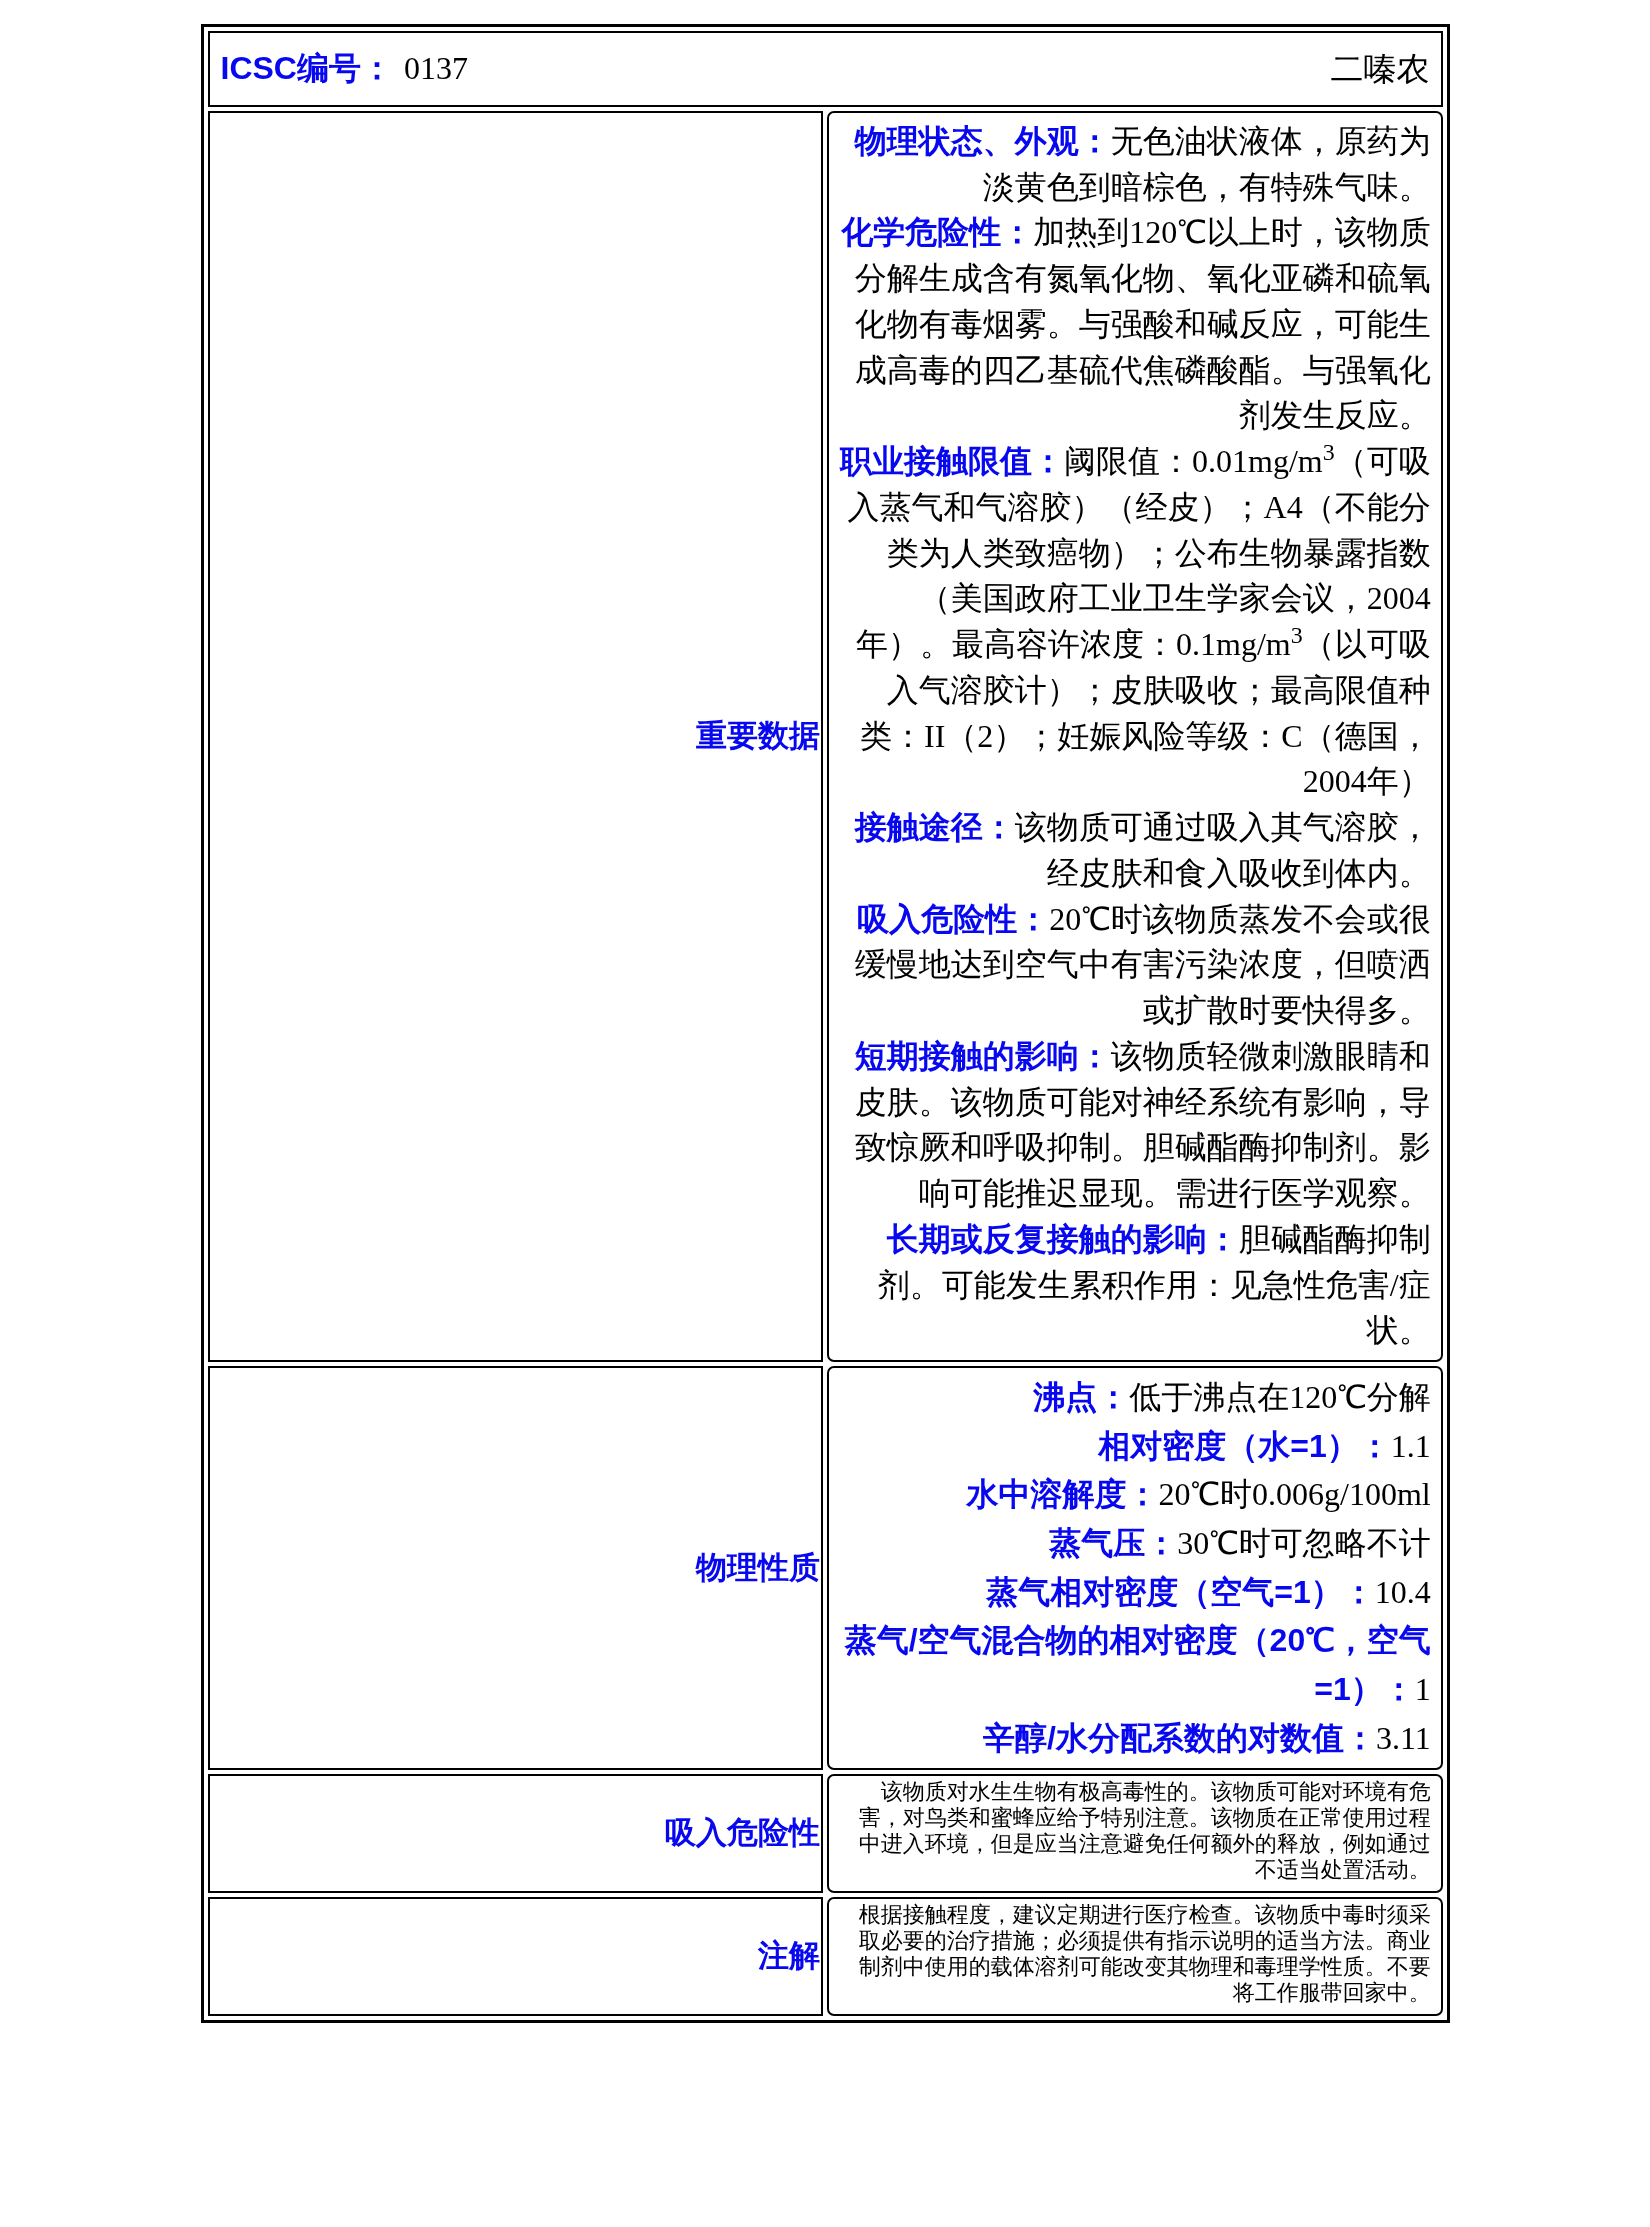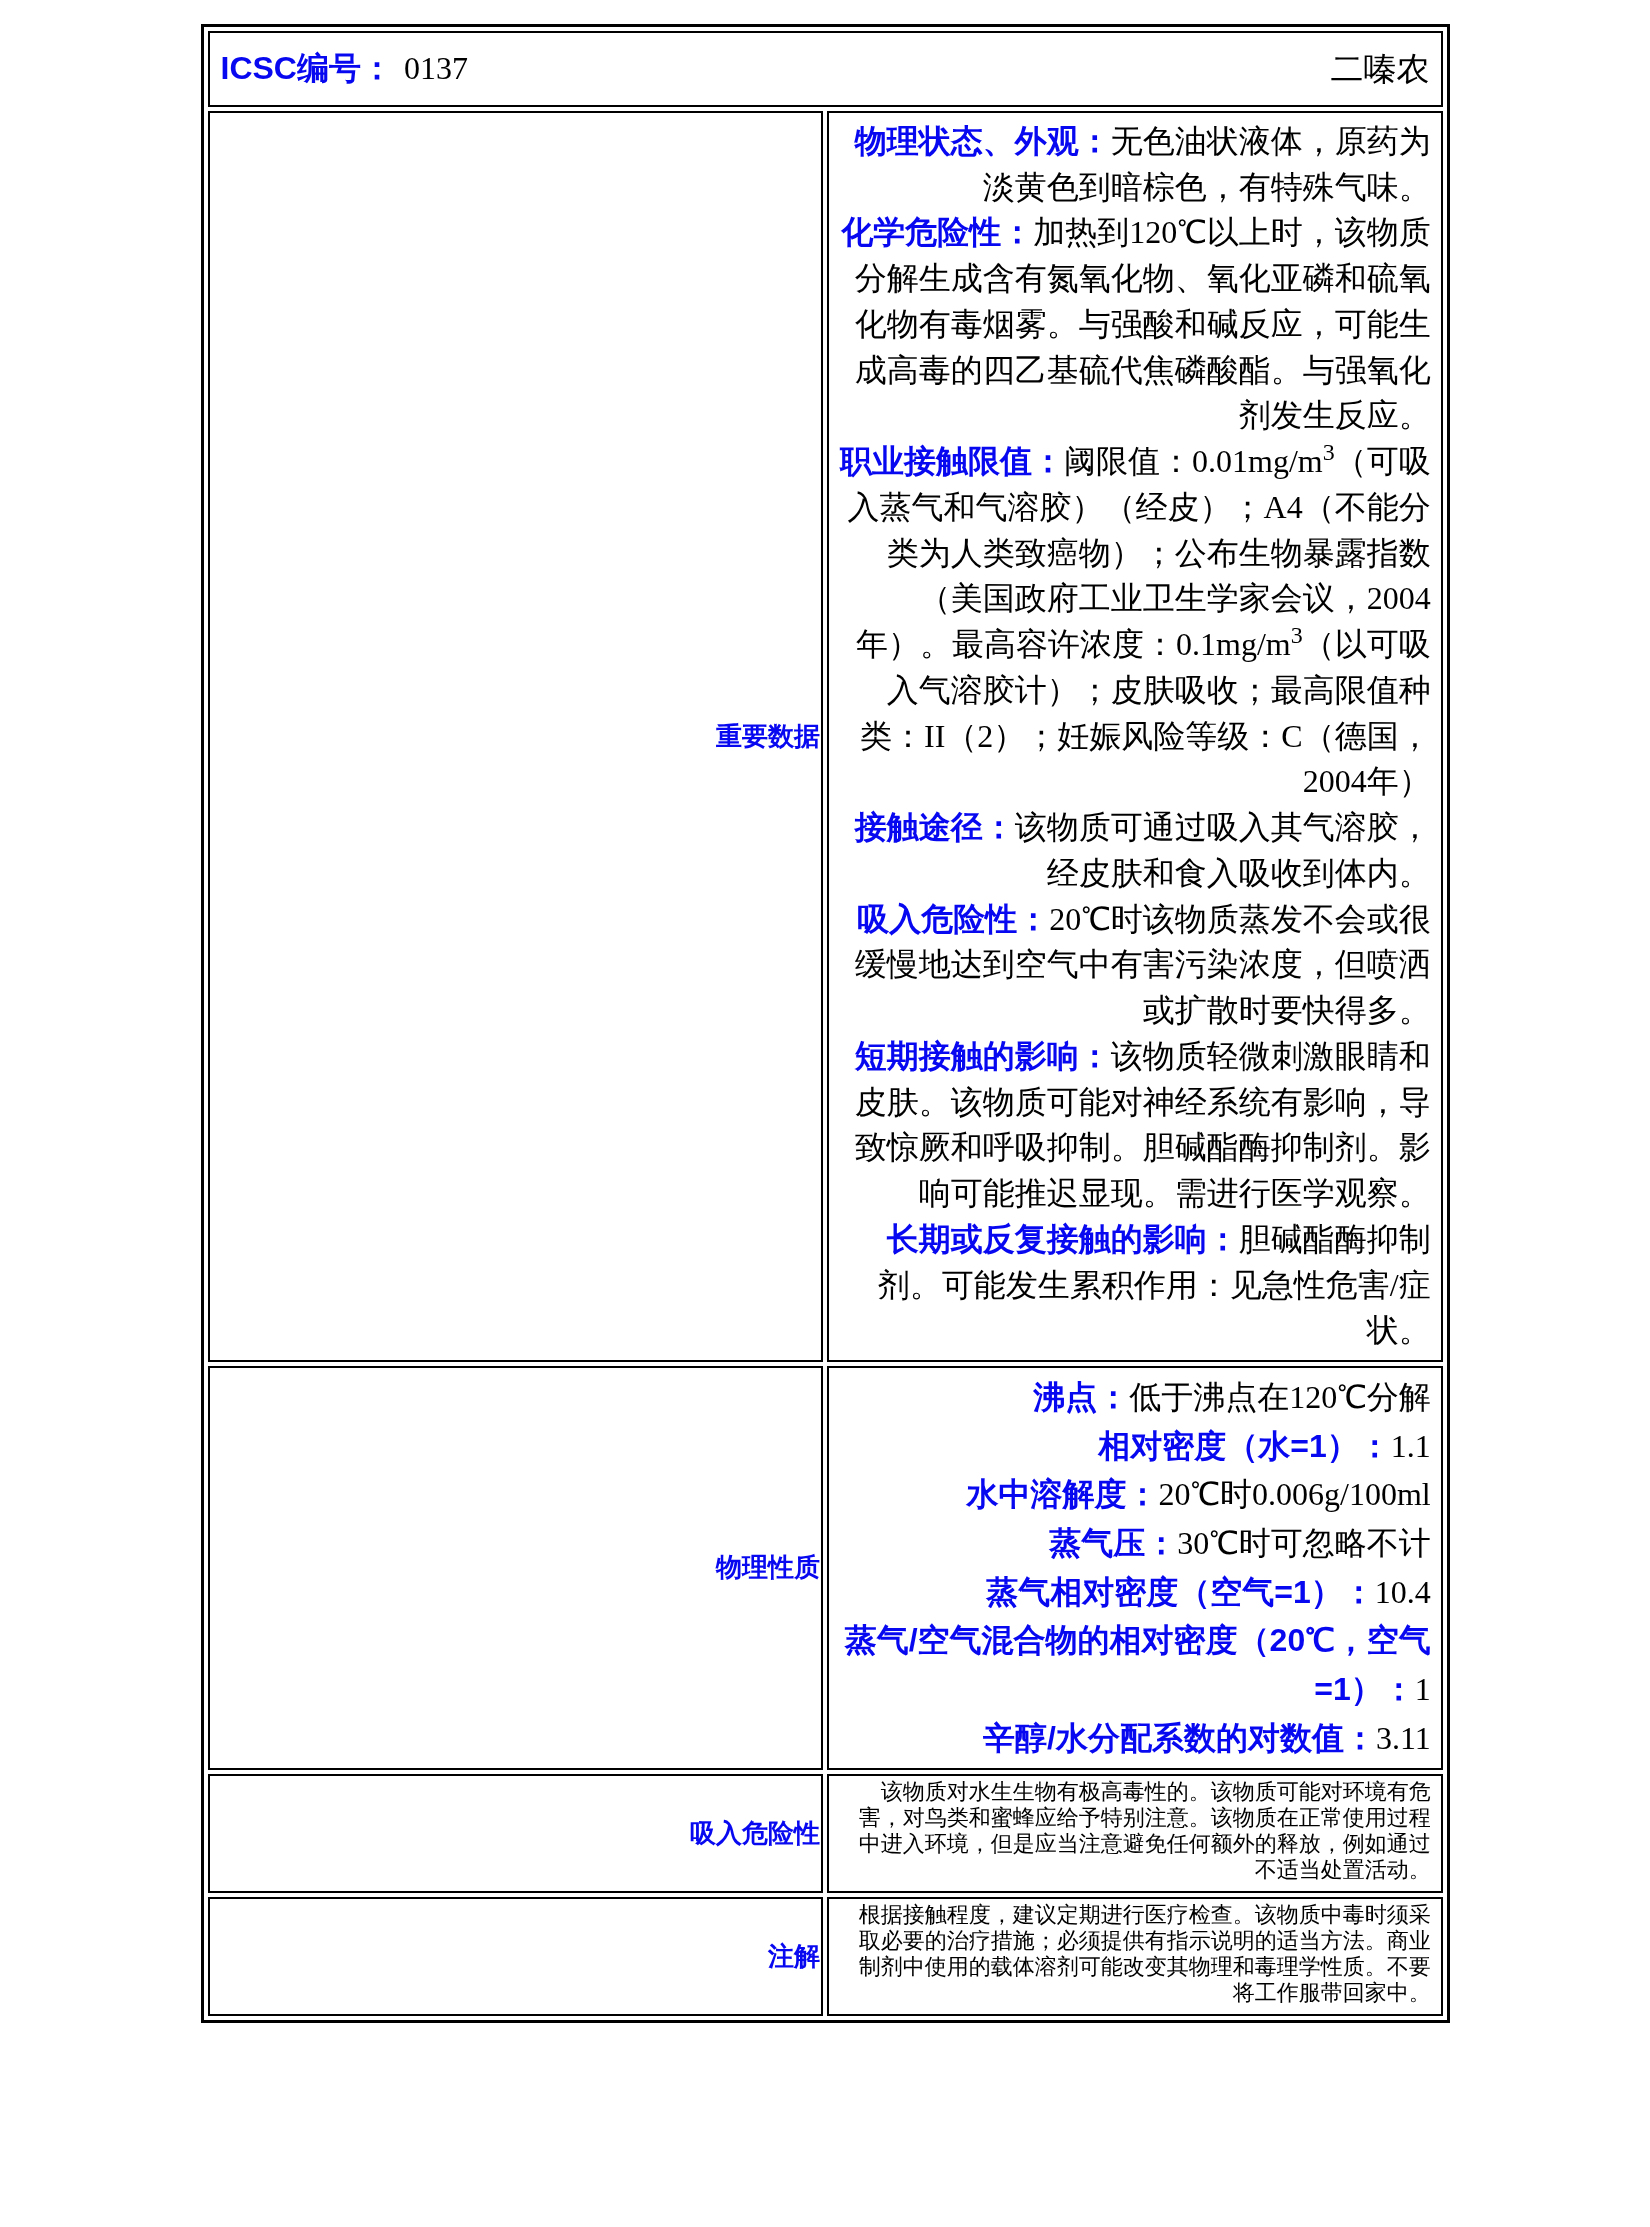--- a/index.html
+++ b/index.html
@@ -13,24 +13,24 @@
 
   table.card {
     width:1249px; margin:24px auto 0 auto;
     border:3.5px solid #000; border-collapse:separate; border-spacing:4.9px;
     background:#fff; table-layout:fixed;
   }
   table.card td { border:2.1px solid #000; background:#fff; overflow:hidden;text-align:right; }
 
   td.label-cell {
     width:173px; text-align:center; vertical-align:middle;
-    color:#0808f0; font-weight:bold; font-size:26px;
+    color:#0808f0; font-weight:bold; font-size:31px;
     font-family:Liberation Mono, monospace;
   }
-  td.content-cell { vertical-align:top; padding:5.6px 9.8px; font-size:32px; line-height:1.43; }
+  td.content-cell { vertical-align:top; padding:5.6px 9.8px; font-size:32px; line-height:1.43;border-radius:7px; }
 
   td.header-cell { height:61px; vertical-align:middle; padding:5.6px 11px; }
   .header-flex { display:flex; justify-content:space-between; align-items:center; }
   .icsc-left { display:flex; align-items:baseline; }
   .icsc-label { color:#0808f0; font-weight:bold; font-size:32px; font-family:"Liberation Sans", sans-serif; }
   .icsc-number { font-size:32px; margin-left:11px; }
   .chem-name { font-size:33px; }
 
   .field-label { color:#0808f0; font-weight:bold; font-family:"Liberation Sans", sans-serif; }
   .entry { margin:0; }

